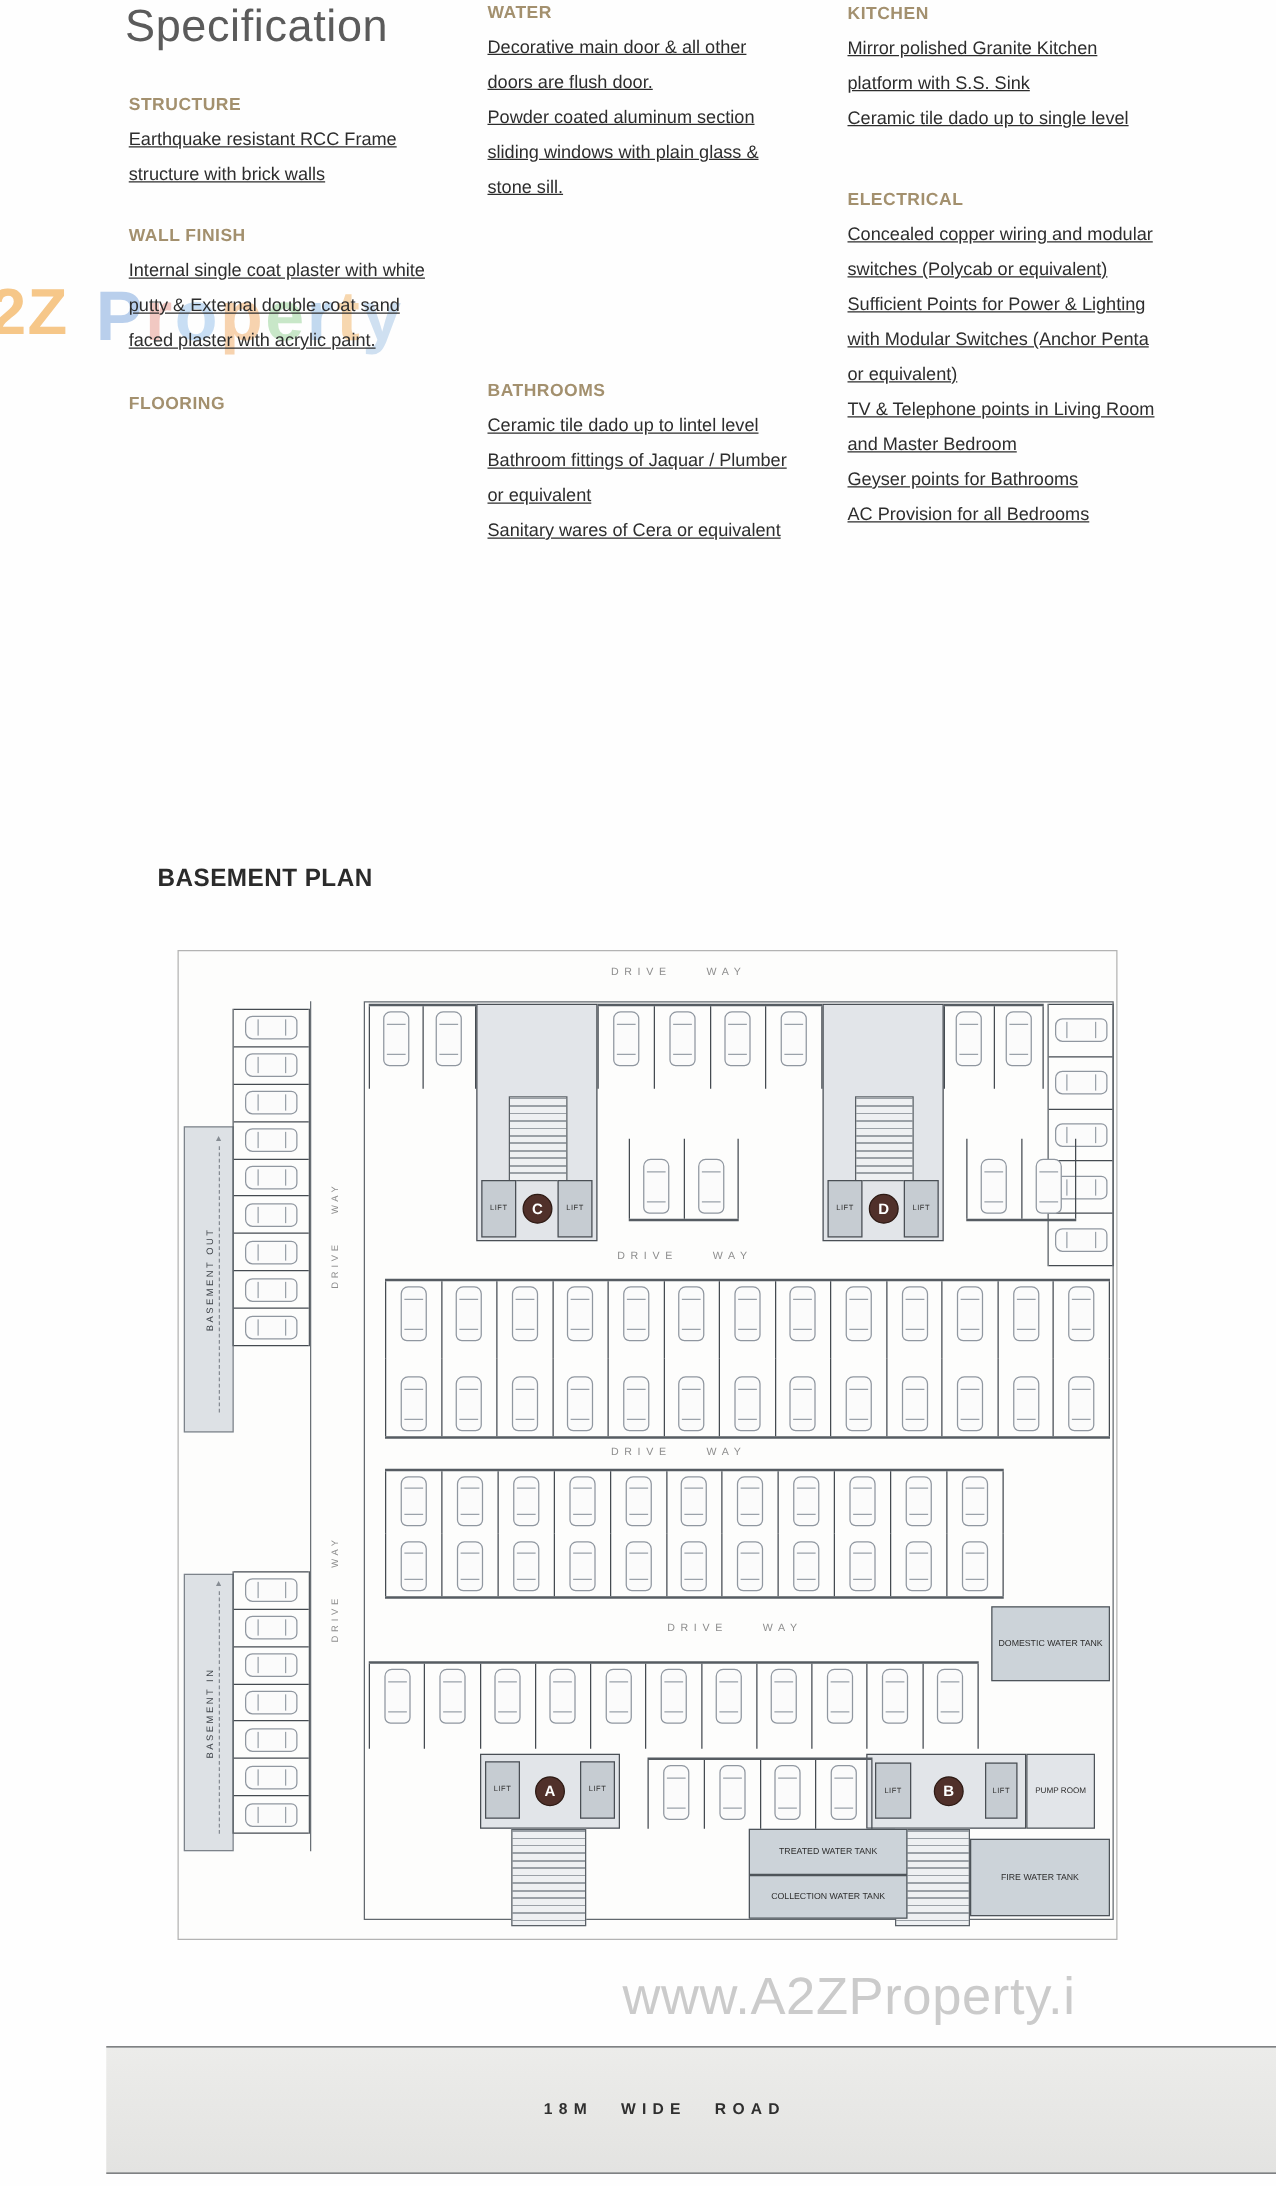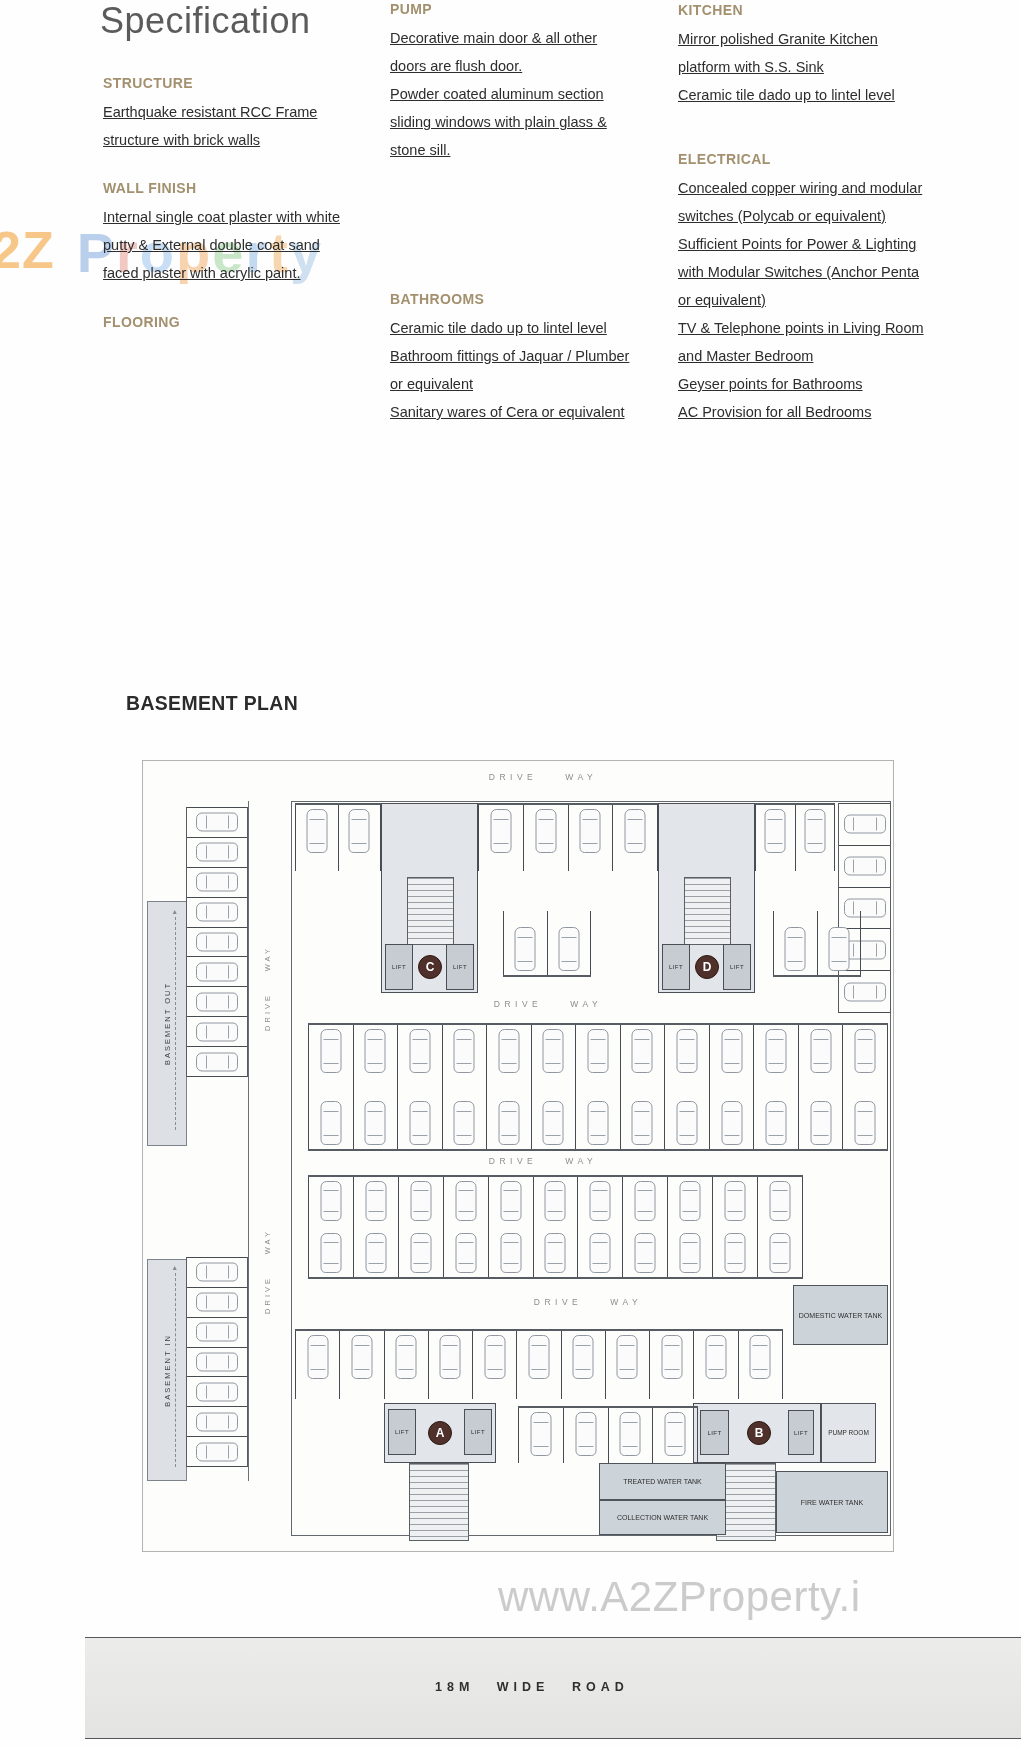--- a/index.html
+++ b/index.html
@@ -103,39 +103,39 @@
   </div>
   <div class="sec" style="left:103px;top:75px">
     <div class="sec-h">STRUCTURE</div>
     <div class="sec-b">Earthquake resistant RCC Frame
 structure with brick walls</div>
   </div>
   <div class="sec" style="left:103px;top:314px">
     <div class="sec-h">FLOORING</div>
   </div>
   <div class="sec" style="left:390px;top:1px">
-    <div class="sec-h">PUMP</div>
+    <div class="sec-h">WATER</div>
     <div class="sec-b">Decorative main door &amp; all other
 doors are flush door.
 Powder coated aluminum section
 sliding windows with plain glass &amp;
 stone sill.</div>
   </div>
-  <div class="sec" style="left:390px;top:291px">
+  <div class="sec" style="left:390px;top:304px">
     <div class="sec-h">BATHROOMS</div>
     <div class="sec-b">Ceramic tile dado up to lintel level
 Bathroom fittings of Jaquar / Plumber
 or equivalent
 Sanitary wares of Cera or equivalent</div>
   </div>
   <div class="sec" style="left:678px;top:2px">
     <div class="sec-h">KITCHEN</div>
     <div class="sec-b">Mirror polished Granite Kitchen
 platform with S.S. Sink
-Ceramic tile dado up to lintel level</div>
+Ceramic tile dado up to single level</div>
   </div>
   <div class="sec" style="left:678px;top:151px">
     <div class="sec-h">ELECTRICAL</div>
     <div class="sec-b">Concealed copper wiring and modular
 switches (Polycab or equivalent)
 Sufficient Points for Power &amp; Lighting
 with Modular Switches (Anchor Penta
 or equivalent)
 TV &amp; Telephone points in Living Room
 and Master Bedroom

